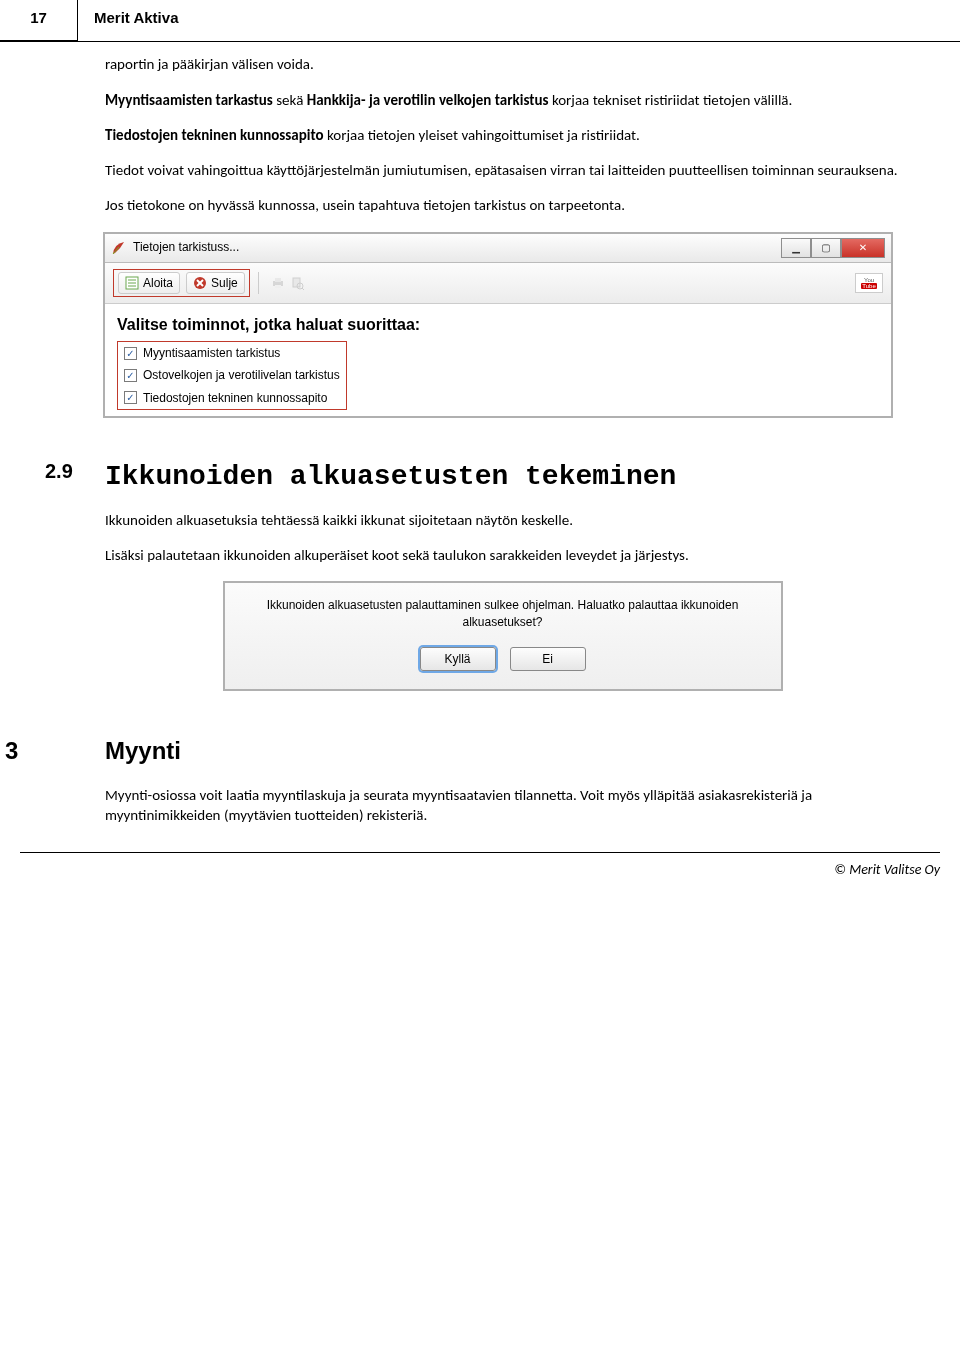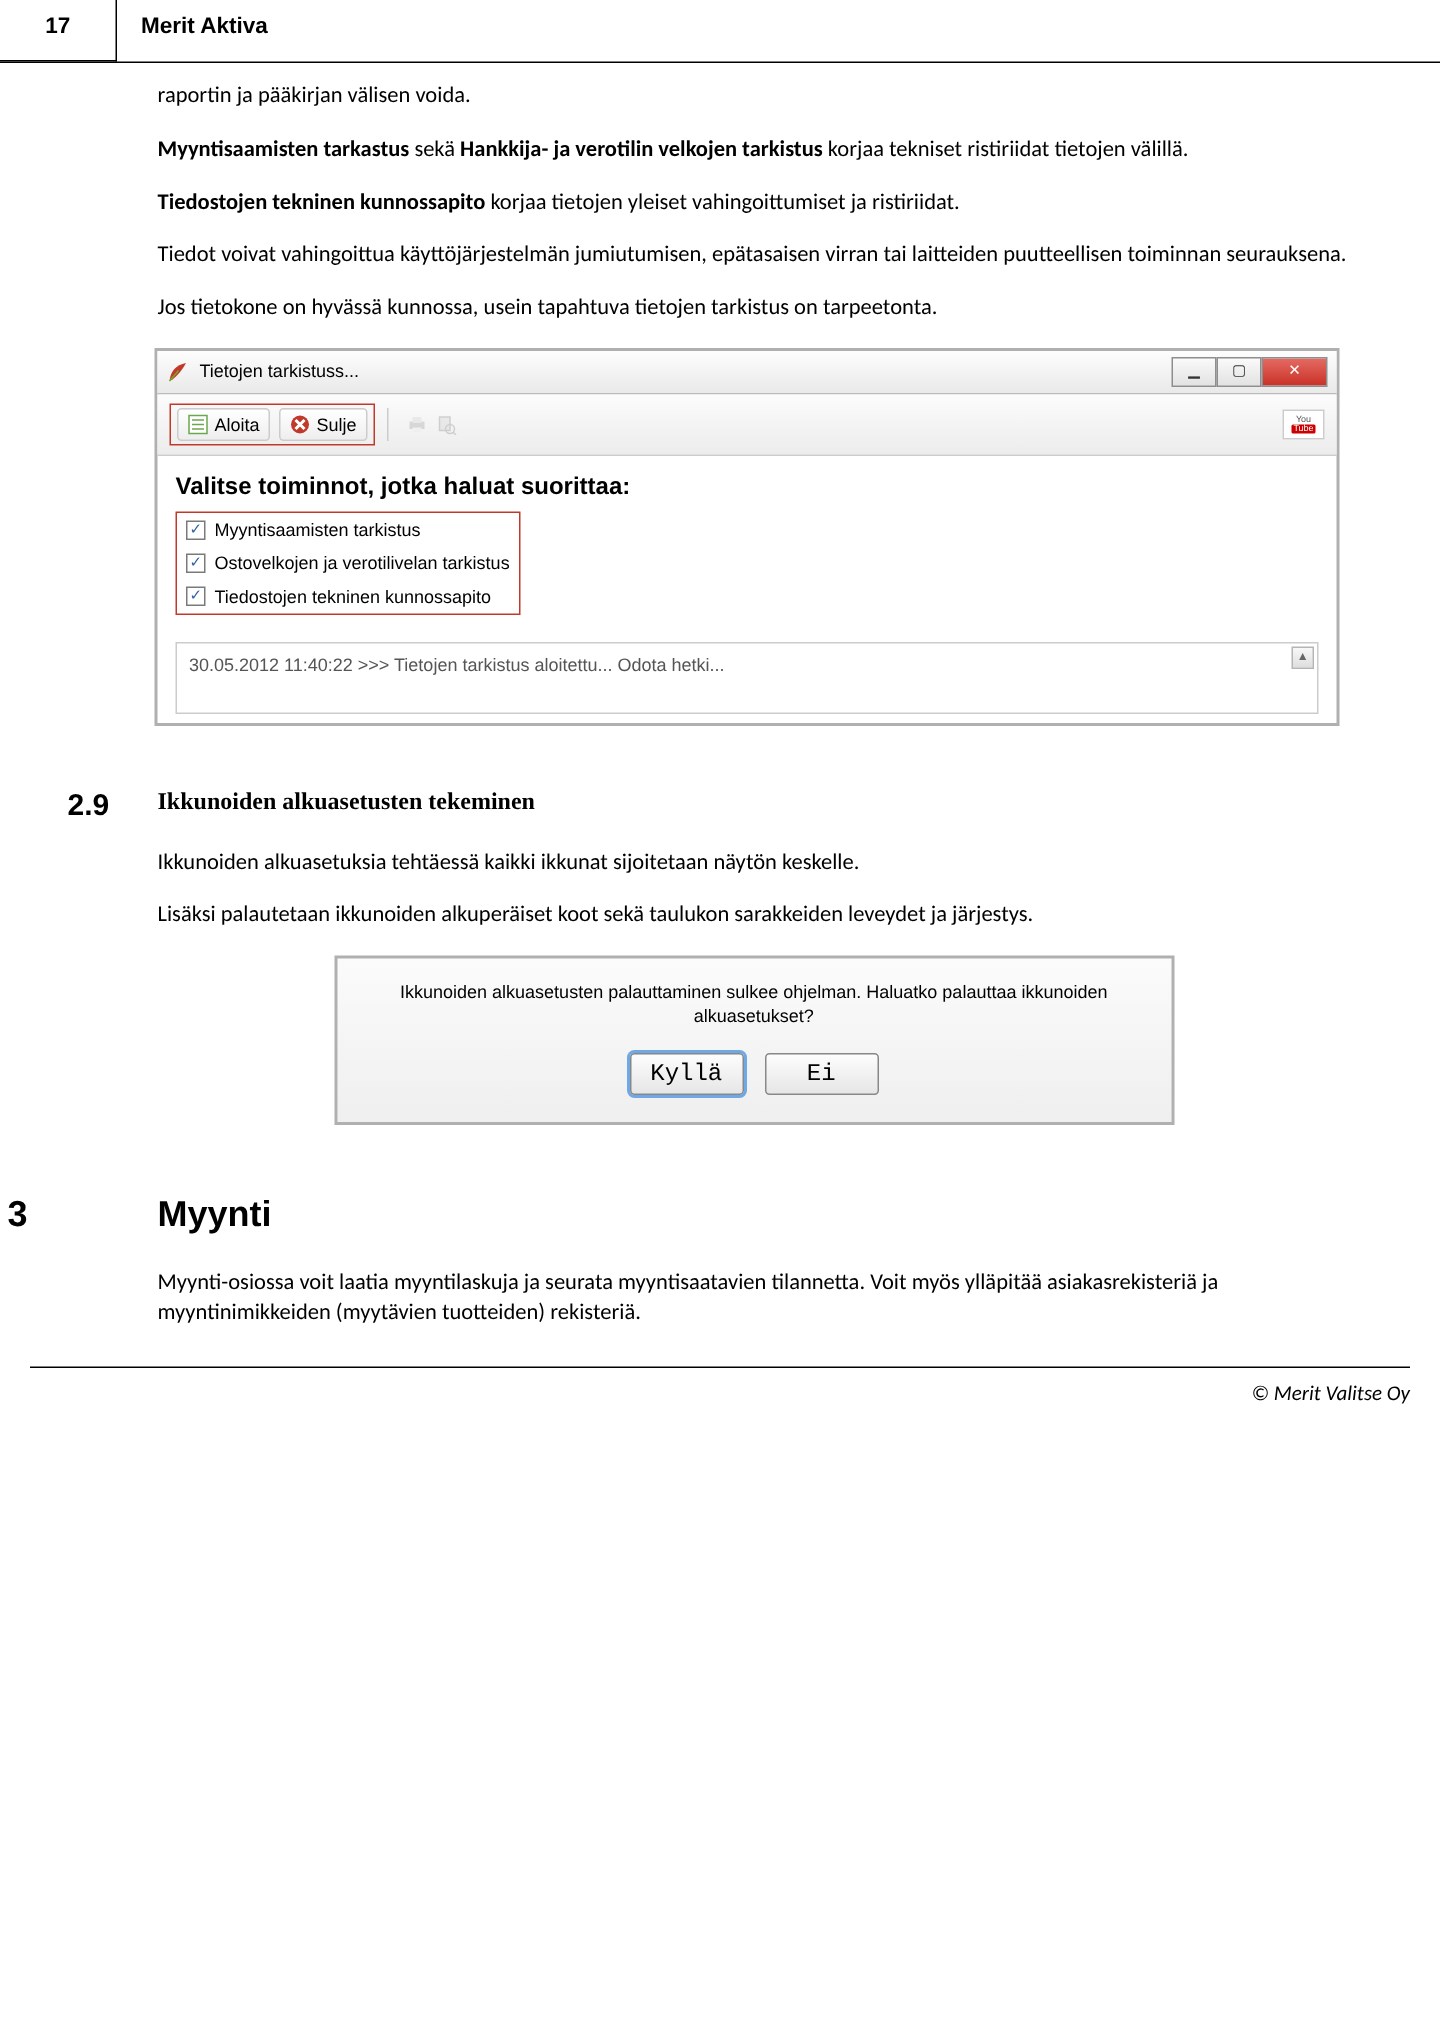--- a/index.html
+++ b/index.html
@@ -122,21 +122,21 @@
     width: 15px; height: 15px;
     background: linear-gradient(#f8f8f8,#dedede);
     border: 1px solid #b5b5b5;
     font-size: 8px; color:#666;
     display:flex;align-items:center;justify-content:center;
   }
 
   
   .h2row { display: flex; margin: 40px 0 14px -60px; }
   .h2num { width: 60px; font-family: Arial, sans-serif; font-size: 20px; font-weight: 700; }
-  .h2txt { font-family: Liberation Serif, serif; font-size: 16px; font-weight: 700; }
+  .h2txt { font-family: Liberation Mono, monospace; font-size: 28px; font-weight: 700; }
   .h1row { display: flex; margin: 44px 0 18px -100px; }
   .h1num { width: 100px; font-family: Arial, sans-serif; font-size: 24px; font-weight: 700; }
   .h1txt { font-family: Arial, sans-serif; font-size: 24px; font-weight: 700; }
 
   
   .dialog-wrap {
     margin: 16px auto 10px;
     width: 560px;
     border: 2px solid #b0b0b0;
     padding: 14px 12px 18px;
@@ -145,22 +145,21 @@
     font-size: 12px;
     text-align: center;
   }
   .dialog-msg { margin-bottom: 16px; line-height: 1.4; }
   .dialog-btns { display: flex; justify-content: center; gap: 14px; }
   .dialog-btn {
     width: 76px; padding: 4px 0;
     background: linear-gradient(#fdfdfd,#e6e6e6);
     border: 1px solid #888;
     border-radius: 3px;
-    font-size: 16px;
-    font-family: Liberation Mono, monospace;
+    font-size: 12px;
   }
   .dialog-btn.primary { box-shadow: 0 0 0 2px #6fa8e6; }
 
   .footer {
     position: relative;
     border-top: 1px solid #000;
     margin: 26px 20px 0;
     padding: 8px 0 18px;
     text-align: right;
     font-family: Calibri, Arial, sans-serif;
@@ -261,24 +260,20 @@
           </div>
           <div class="chk-row">
             <span class="chk-box">✓</span>
             <span>Ostovelkojen ja verotilivelan tarkistus</span>
           </div>
           <div class="chk-row">
             <span class="chk-box">✓</span>
             <span>Tiedostojen tekninen kunnossapito</span>
           </div>
         </div>
-        <div class="log-area">
-          <span>30.05.2012 11:40:22 &gt;&gt;&gt; Tietojen tarkistus aloitettu... Odota hetki...</span>
-          <div class="scroll-up">▲</div>
-        </div>
       </div>
     </div>
 
     <div class="h2row">
       <div class="h2num">2.9</div>
       <div class="h2txt">Ikkunoiden alkuasetusten tekeminen</div>
     </div>
     <p>Ikkunoiden alkuasetuksia tehtäessä kaikki ikkunat sijoitetaan näytön keskelle.</p>
     <p>Lisäksi palautetaan ikkunoiden alkuperäiset koot sekä taulukon sarakkeiden leveydet ja järjestys.</p>
 

